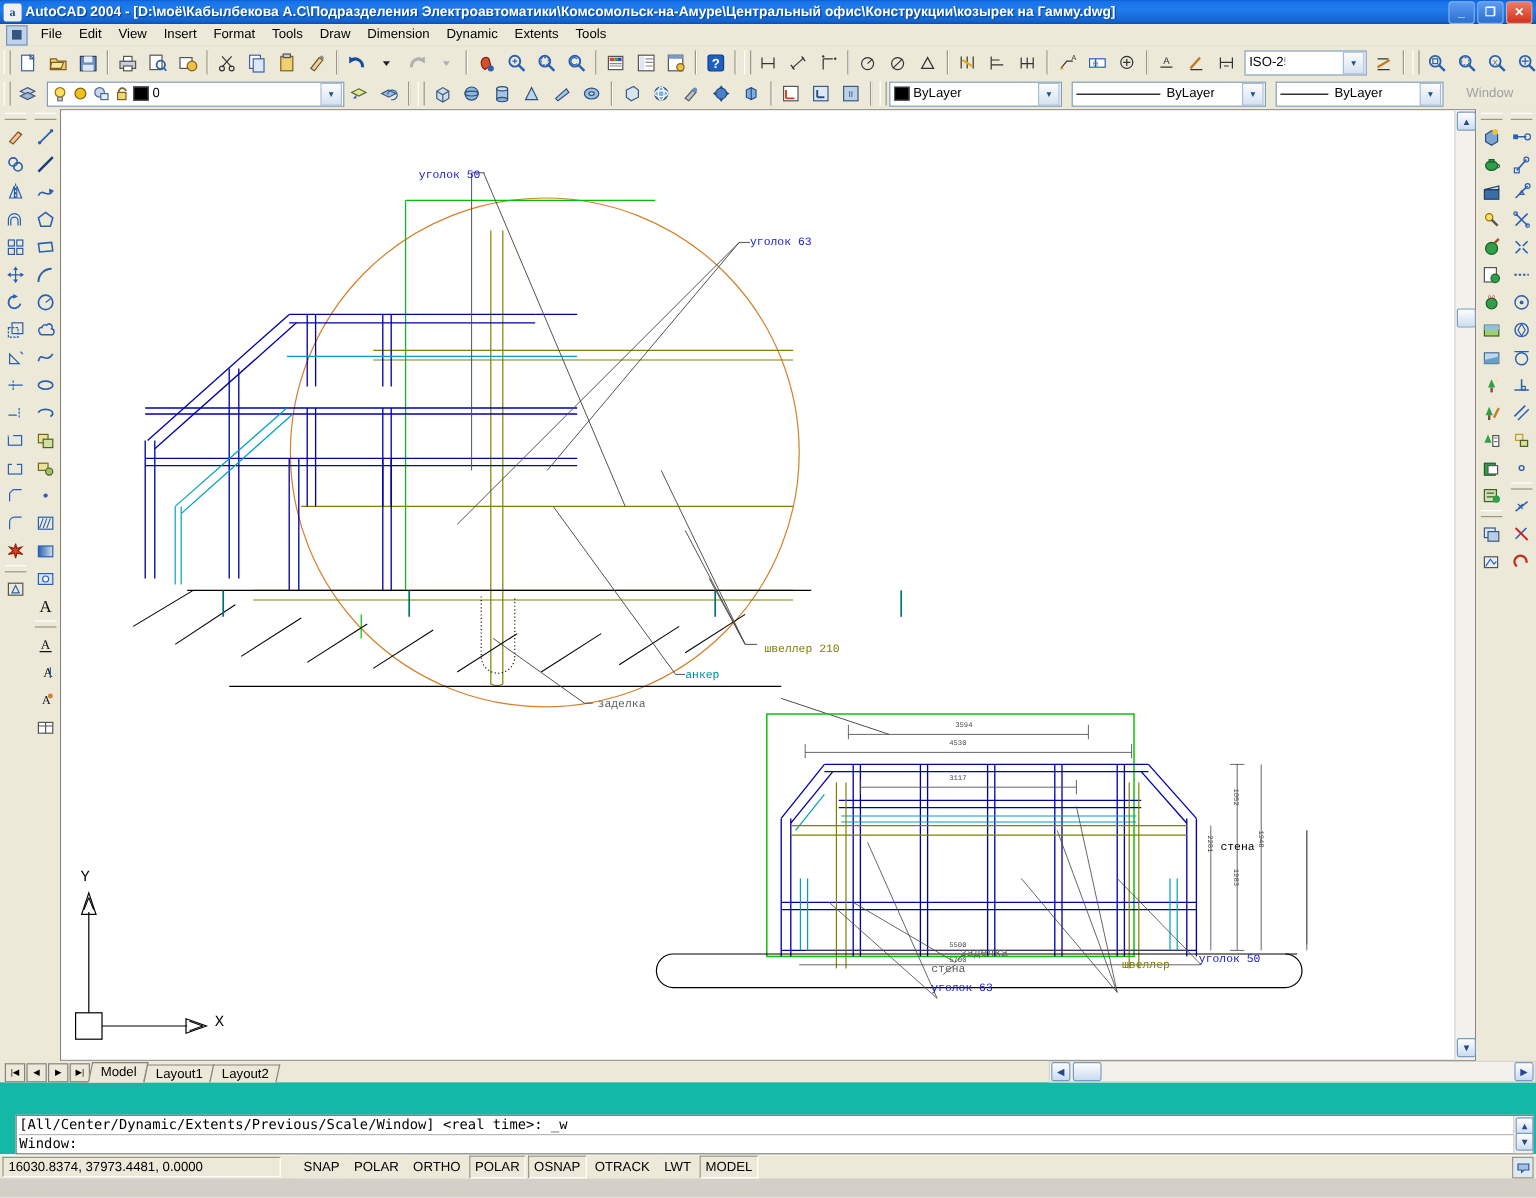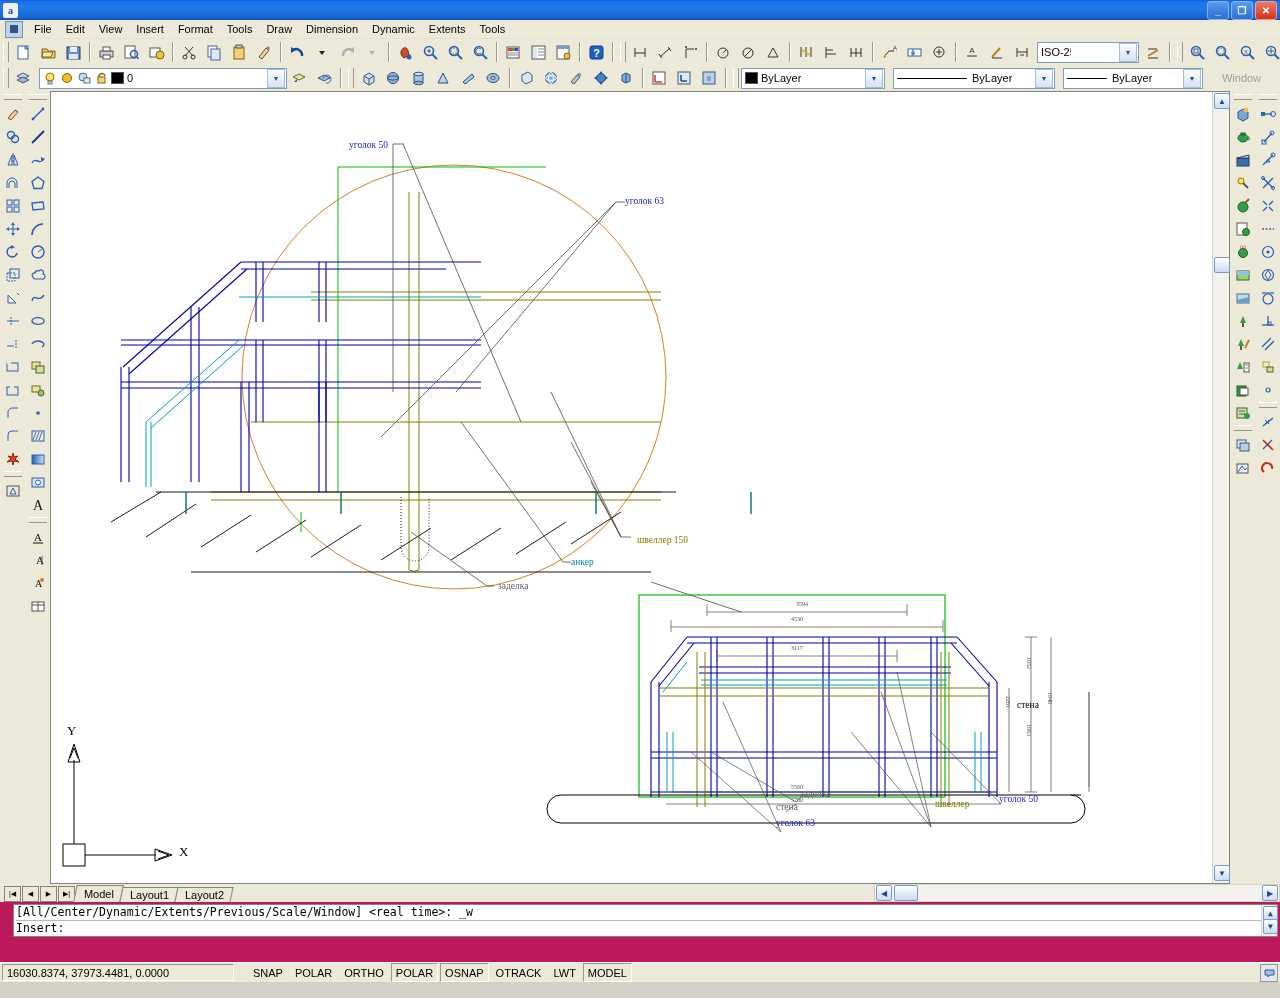--- a/index.html
+++ b/index.html
@@ -70,43 +70,44 @@
   
   #tabrow{height:18px;background:#ece9d8;display:flex;align-items:flex-end;padding-left:4px;}
   .navbtn{width:15px;height:14px;border:1px solid #85837a;background:#ece9d8;margin-right:1px;
           display:flex;align-items:center;justify-content:center;font-size:7px;color:#000;}
   .tab{height:14px;padding:0 7px 0 8px;font-size:11px;background:#ece9d8;border:1px solid #85837a;
        border-bottom:none;margin-left:-1px;display:flex;align-items:center;
        transform:skewX(-12deg);}
   .tab span{transform:skewX(12deg);}
   .tab.active{background:#ece9d8;font-weight:normal;border-bottom:1px solid #ece9d8;height:15px;}
   
-  #cmdwrap{height:60px;background:#be185d;display:flex;align-items:flex-start;padding:2px 2px 0 2px;box-sizing:border-box;}
+  #cmdwrap{height:60px;background:#14b8a6;display:flex;align-items:flex-end;padding:2px 2px 0 2px;box-sizing:border-box;}
   #cmdgrip{width:7px;border-left:1px solid #fff;border-right:1px solid #9b9787;margin-right:2px;}
   #cmdbox{flex:1 1 auto;background:#fff;border:1px solid #85837a;position:relative;
           font-family:"DejaVu Sans Mono",monospace;font-size:11.5px;line-height:13px;padding:1px 2px;box-sizing:border-box;}
   #cmdbox .sep{border-top:1px solid #b8b8b8;margin:1px 0;}
   #cmdsb{width:15px;background:#f2f1ec;border-left:1px solid #d6d3c8;position:absolute;right:0;top:0;bottom:0;}
   
   #statusbar{height:20px;background:#ece9d8;display:flex;align-items:center;gap:2px;padding:0 2px;box-sizing:border-box;border-top:1px solid #fff;}
   #coords{width:232px;height:17px;border:1px solid #9b9787;border-right-color:#fff;border-bottom-color:#fff;
           background:#ece9d8;font-size:11px;display:flex;align-items:center;padding-left:4px;box-sizing:border-box;}
   .sbtn{height:17px;padding:0 4px;font-size:11px;display:flex;align-items:center;
         border:1px solid #ece9d8;background:#ece9d8;font-family:"Liberation Sans",sans-serif;}
   .sbtn.on{border:1px solid #9b9787;border-right-color:#fff;border-bottom-color:#fff;}
   .statspacer{flex:1 1 auto;}
   .tray{width:16px;height:16px;border:1px solid #9b9787;background:#dfe8f5;display:flex;align-items:center;justify-content:center;}
   
-  .cadlabel{position:absolute;font-family:Liberation Serif, serif;font-size:9.5px;white-space:nowrap;}
+  .cadlabel{position:absolute;font-family:Liberation Mono, monospace;font-size:9.5px;white-space:nowrap;}
 </style>
 </head>
 <body>
 
 <div id="titlebar">
   <div class="app-ico">a</div>
+  <div class="ttl">AutoCAD 2004 - [D:\моё\Кабылбекова А.С\Подразделения Электроавтоматики\Комсомольск-на-Амуре\Центральный офис\Конструкции\козырек на Гамму.dwg]</div>
   <div class="wbtns">
     <div class="wbtn">_</div>
     <div class="wbtn">❐</div>
     <div class="wbtn close">✕</div>
   </div>
 </div>
 
 <div id="menubar">
   <div class="mico">
       <i></i>
@@ -1043,21 +1044,21 @@
           <line x1="23" y1="752" x2="23" y2="668"></line>
           <path d="M17 670 L23 652 L29 670 Z" fill="none"></path>
           <line x1="19" y1="666" x2="23" y2="656"></line>
             <line x1="27" y1="666" x2="23" y2="656"></line>
         </g>
       </svg>
 
       
       <div class="cadlabel" style="left:298px;top:48px;color:#2020d0;">уголок 50</div>
       <div class="cadlabel" style="left:574px;top:104px;color:#2020d0;">уголок 63</div>
-      <div class="cadlabel" style="left:586px;top:443px;color:#808000;">швеллер 150</div>
+      <div class="cadlabel" style="left:586px;top:443px;color:#808000;">швеллер 210</div>
       <div class="cadlabel" style="left:520px;top:465px;color:#00889a;">анкер</div>
       <div class="cadlabel" style="left:447px;top:489px;color:#606060;">заделка</div>
       <div class="cadlabel" style="left:749px;top:697px;color:#606060;">заделка</div>
       <div class="cadlabel" style="left:725px;top:710px;color:#606060;">стена</div>
       <div class="cadlabel" style="left:725px;top:726px;color:#2020d0;">уголок 63</div>
       <div class="cadlabel" style="left:884px;top:707px;color:#808000;">швеллер</div>
       <div class="cadlabel" style="left:948px;top:702px;color:#2020d0;">уголок 50</div>
       <div class="cadlabel" style="left:966px;top:608px;color:#000;">стена</div>
 
       <div class="cadlabel" style="left:745px;top:509px;color:#4a4a4a;font-size:6px;">3594</div>
@@ -1318,21 +1319,21 @@
     <div style="flex:1 1 auto;"></div>
     <div class="sbarrow">▶</div>
   </div>
 </div>
 
 <div id="cmdwrap">
   <div id="cmdgrip"></div>
   <div id="cmdbox">
     <div>[All/Center/Dynamic/Extents/Previous/Scale/Window] &lt;real time&gt;: _w</div>
     <div class="sep"></div>
-    <div>Insert:</div>
+    <div>Window:</div>
     <div id="cmdsb">
       <div class="sbarrow" style="width:13px;height:13px;">▲</div>
       <div class="sbarrow" style="width:13px;height:13px;position:absolute;bottom:1px;">▼</div>
     </div>
   </div>
 </div>
 
 <div id="statusbar">
   <div id="coords">16030.8374, 37973.4481, 0.0000</div>
   <div style="width:10px"></div>

